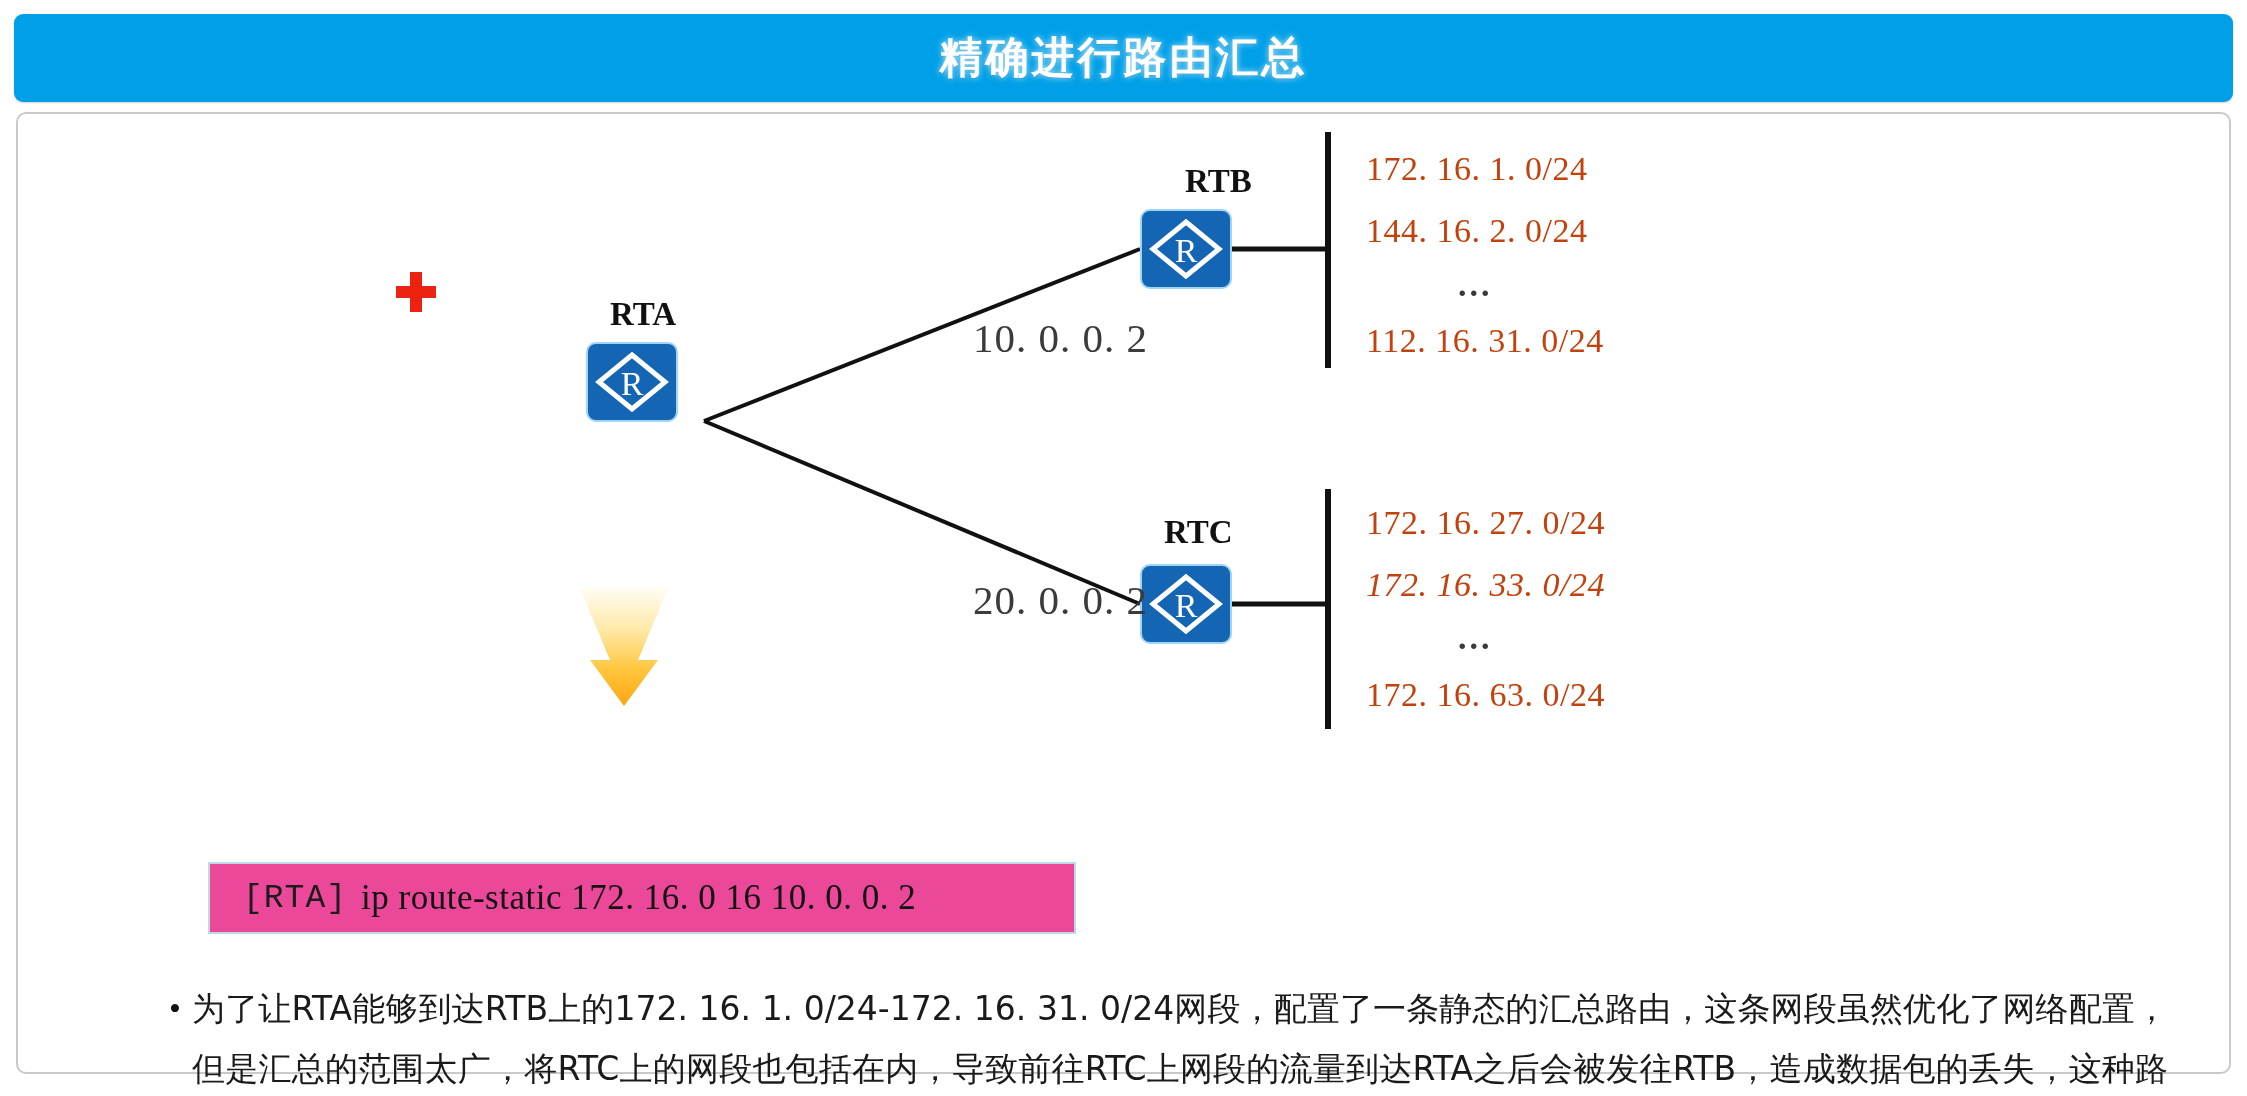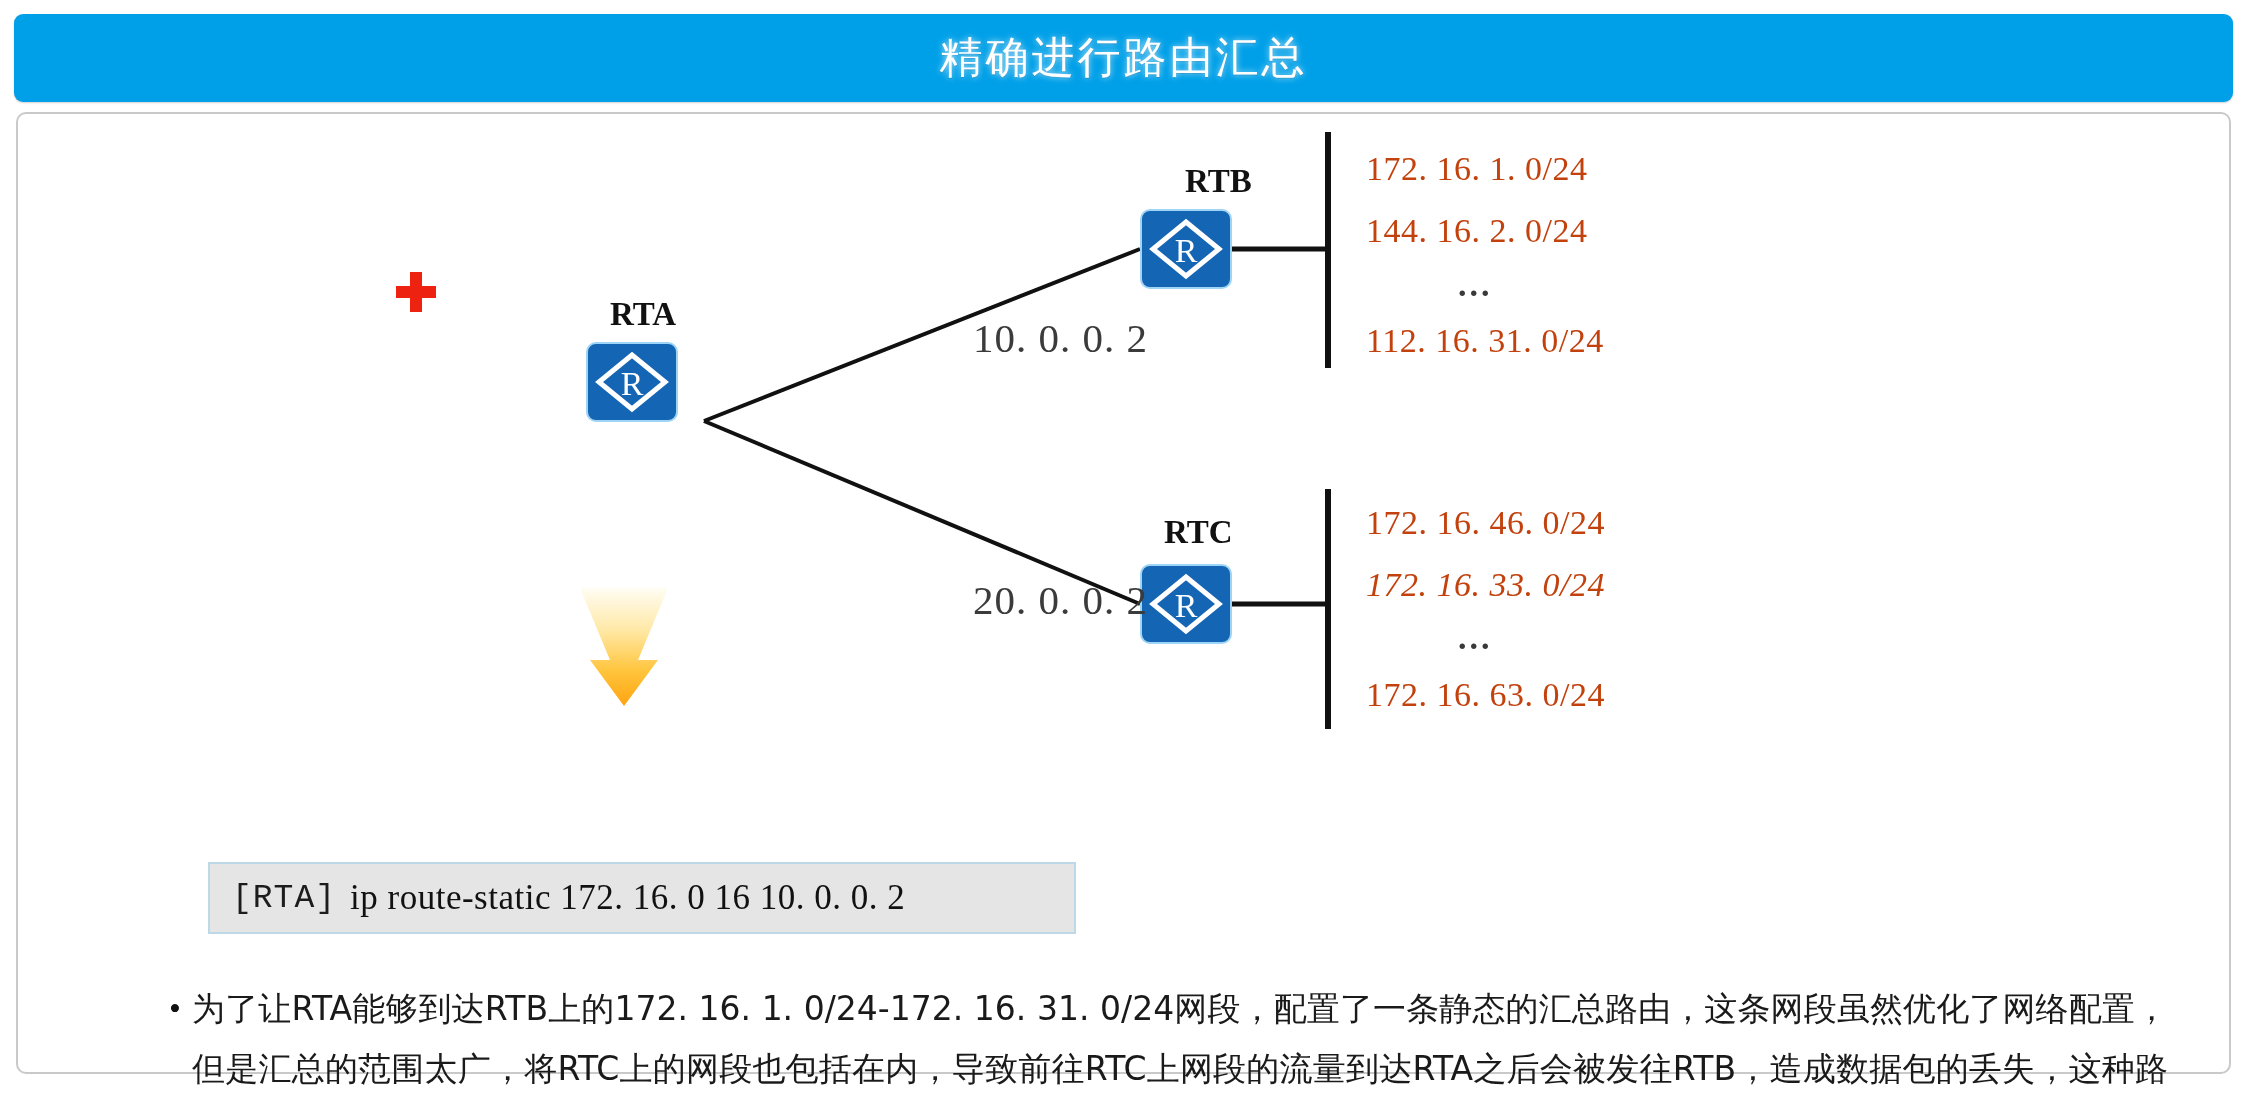--- a/index.html
+++ b/index.html
@@ -34,21 +34,21 @@
     border-radius: 9px;
     box-shadow: 0 1px 2px rgba(0,0,0,0.18);
     display: flex;
     align-items: center;
     justify-content: center;
   }
   .header-title {
     color: #ffffff;
     font-family: "DejaVu Sans", "Liberation Sans", sans-serif;
     font-size: 43px;
-    font-weight: normal;
+    font-weight: bold;
     letter-spacing: 3px;
     text-shadow: 0 0 6px rgba(255,255,255,0.75), 0 1px 1px rgba(0,80,130,0.35);
     white-space: nowrap;
   }
 
   
   .content-panel {
     position: absolute;
     left: 16px;
     top: 112px;
@@ -127,25 +127,25 @@
   }
 
   
   .cmd-box {
     position: absolute;
     left: 190px;
     top: 748px;
     width: 868px;
     height: 72px;
     box-sizing: border-box;
-    background: #e5e5e5;
+    background: #ec4899;
     border: 2px solid #bcd9e7;
     display: flex;
     align-items: center;
-    padding-left: 22px;
+    padding-left: 33px;
     white-space: nowrap;
   }
   .cmd-prompt {
     font-family: "Liberation Mono", "DejaVu Sans Mono", monospace;
     font-size: 33px;
     color: #1c1c1c;
     letter-spacing: 1px;
   }
   .cmd-text {
     font-family: "Liberation Serif", "DejaVu Serif", serif;
@@ -259,21 +259,21 @@
     </div>
 
     <div class="link-label" style="left:955px; top:200px;">10. 0. 0. 2</div>
     <div class="link-label" style="left:955px; top:462px;">20. 0. 0. 2</div>
 
     <div class="net-label" style="left:1348px; top:36px;">172. 16. 1. 0/24</div>
     <div class="net-label" style="left:1348px; top:98px;">144. 16. 2. 0/24</div>
     <div class="net-ellipsis" style="left:1440px; top:152px;">...</div>
     <div class="net-label" style="left:1348px; top:208px;">112. 16. 31. 0/24</div>
 
-    <div class="net-label" style="left:1348px; top:390px;">172. 16. 46. 0/24</div>
+    <div class="net-label" style="left:1348px; top:390px;">172. 16. 27. 0/24</div>
     <div class="net-label" style="left:1348px; top:452px;font-style:italic;">172. 16. 33. 0/24</div>
     <div class="net-ellipsis" style="left:1440px; top:505px;">...</div>
     <div class="net-label" style="left:1348px; top:562px;">172. 16. 63. 0/24</div>
 
     <div class="cmd-box">
       <span class="cmd-prompt">[RTA]</span>
       <span class="cmd-text">ip route-static 172. 16. 0 16 10. 0. 0. 2</span>
     </div>
 
     <div class="bullet-block">

